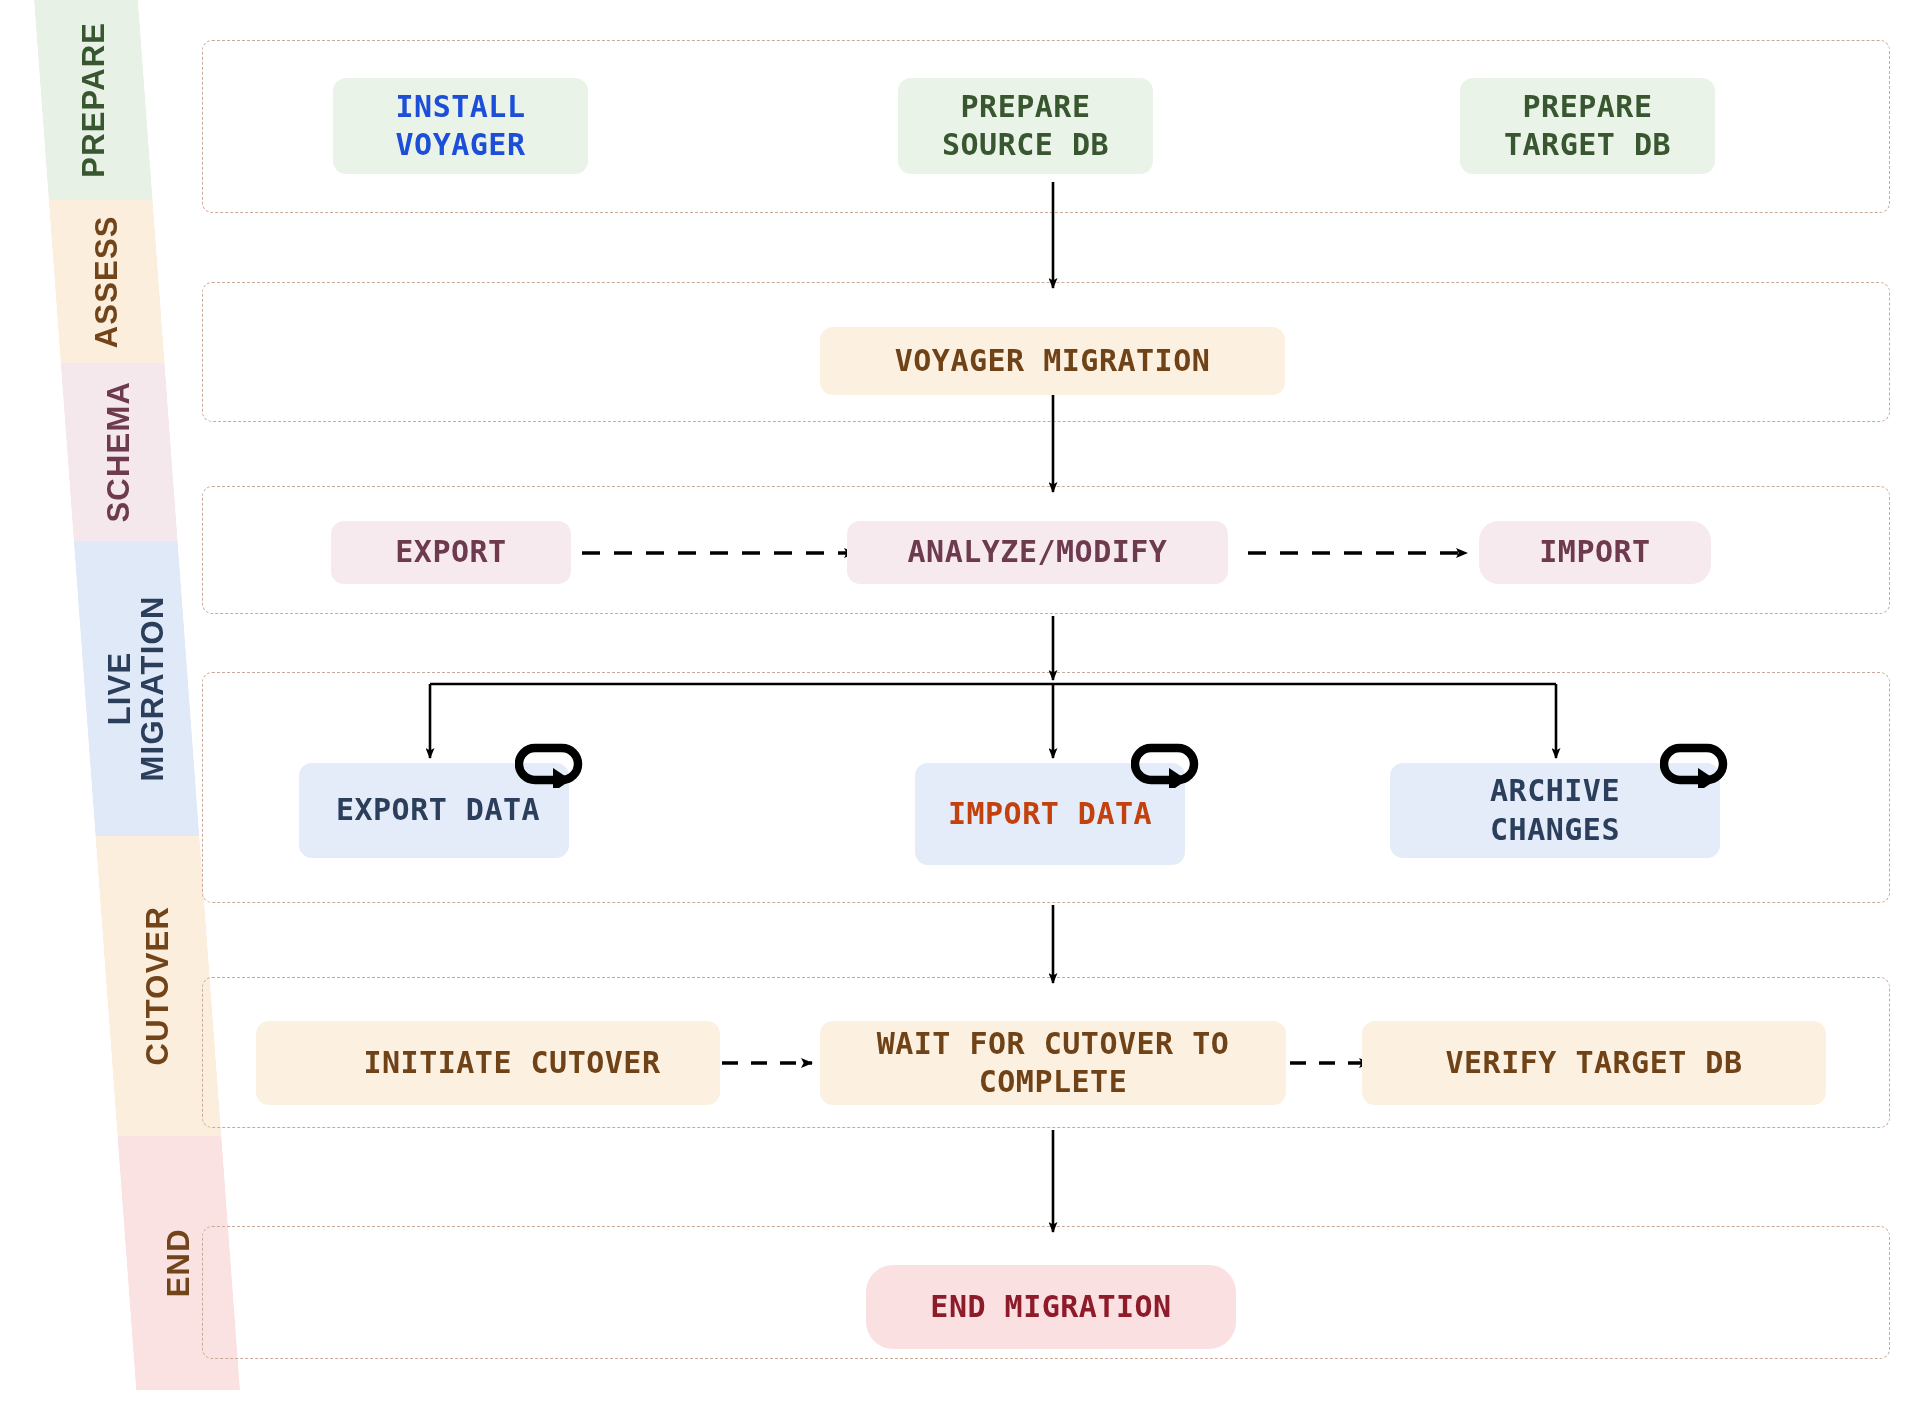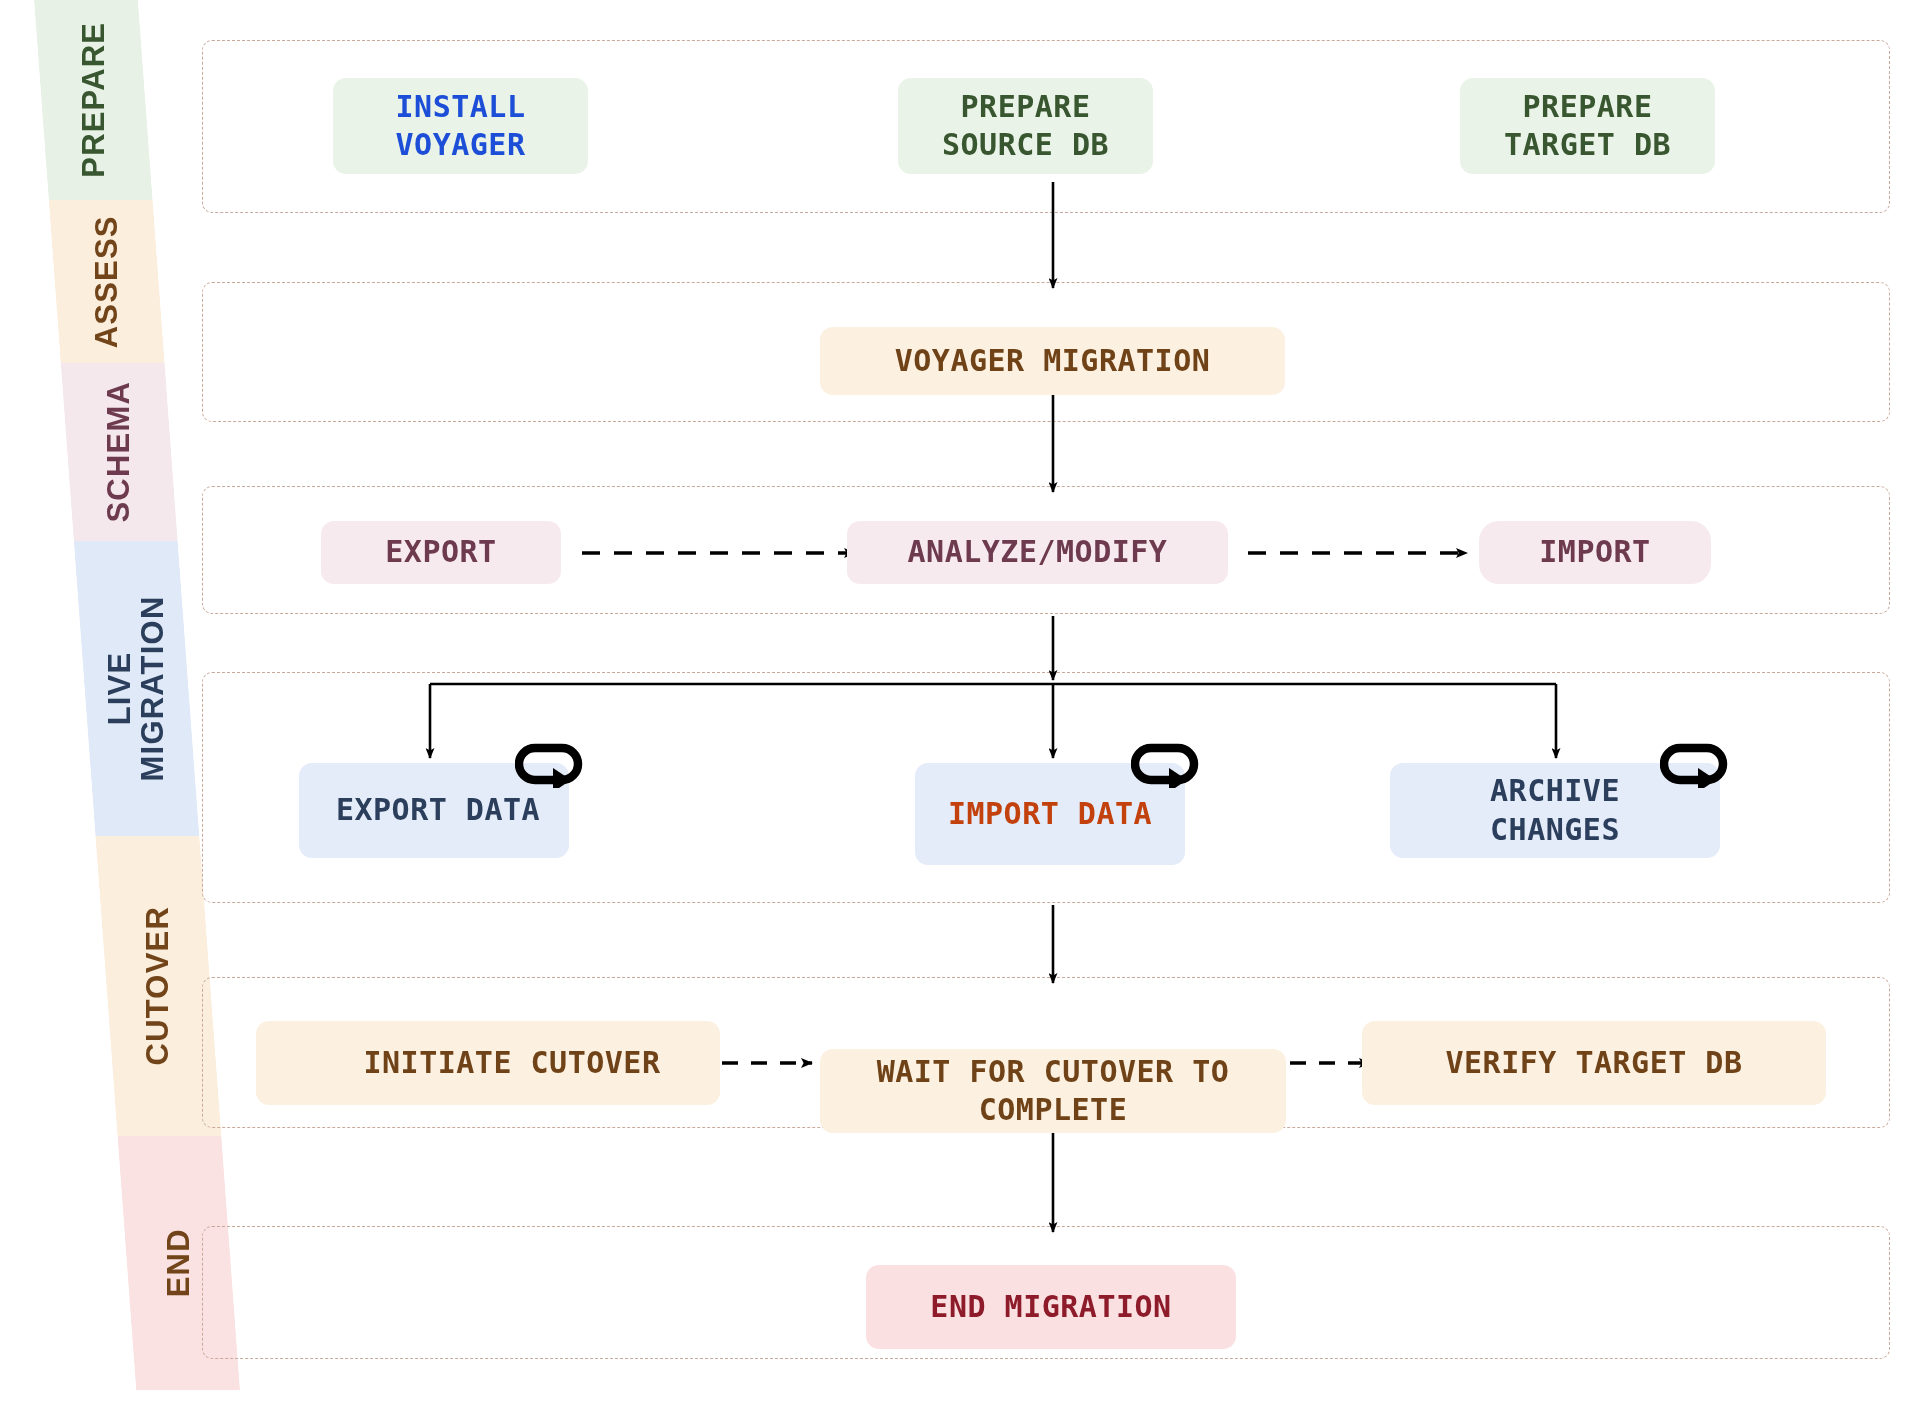--- a/index.html
+++ b/index.html
@@ -158,21 +158,21 @@
 
   <div class="node" style="left:333px;top:78px;width:255px;height:96px;background:#eaf3e7;color:#1d4ed8;">INSTALL
 VOYAGER</div>
   <div class="node" style="left:898px;top:78px;width:255px;height:96px;background:#eaf3e7;color:#38562f;">PREPARE
 SOURCE DB</div>
   <div class="node" style="left:1460px;top:78px;width:255px;height:96px;background:#eaf3e7;color:#38562f;">PREPARE
 TARGET DB</div>
 
   <div class="node" style="left:820px;top:327px;width:465px;height:68px;background:#fcf0e1;color:#6f4317;">VOYAGER MIGRATION</div>
 
-  <div class="node" style="left:321px;top:521px;width:240px;height:63px;background:#f7eaef;color:#6d3a4e;">EXPORT</div>
+  <div class="node" style="left:331px;top:521px;width:240px;height:63px;background:#f7eaef;color:#6d3a4e;">EXPORT</div>
   <div class="node" style="left:847px;top:521px;width:381px;height:63px;background:#f7eaef;color:#6d3a4e;">ANALYZE/MODIFY</div>
   <div class="node" style="left:1479px;top:521px;width:232px;height:63px;background:#f7eaef;color:#6d3a4e;border-radius:20px;">IMPORT</div>
 
   <div class="node" style="left:299px;top:763px;width:270px;height:95px;background:#e4ecf9;color:#2b3f5c;padding-left:8px;">EXPORT DATA</div>
   <svg class="loop-icon" style="left:515px;top:726px;" viewBox="0 0 70 62">
     <path d="M45,54 L20,54 A16,16 0 0 1 20,22 L47,22 A16,16 0 0 1 47,54" stroke="#000" stroke-width="8.5" fill="none" stroke-linecap="round"></path>
     <path d="M38,42 L56,54 L38,66 Z" fill="#000"></path>
   </svg>
 
   <div class="node" style="left:915px;top:763px;width:270px;height:102px;background:#e4ecf9;color:#c2410c;">IMPORT DATA</div>
@@ -182,19 +182,19 @@
   </svg>
 
   <div class="node" style="left:1390px;top:763px;width:330px;height:95px;background:#e4ecf9;color:#2b3f5c;">ARCHIVE
 CHANGES</div>
   <svg class="loop-icon" style="left:1660px;top:726px;" viewBox="0 0 70 62">
     <path d="M45,54 L20,54 A16,16 0 0 1 20,22 L47,22 A16,16 0 0 1 47,54" stroke="#000" stroke-width="8.5" fill="none" stroke-linecap="round"></path>
     <path d="M38,42 L56,54 L38,66 Z" fill="#000"></path>
   </svg>
 
   <div class="node" style="left:256px;top:1021px;width:464px;height:84px;background:#fcf0e1;color:#6f4317;padding-left:48px;">INITIATE CUTOVER</div>
-  <div class="node" style="left:820px;top:1021px;width:466px;height:84px;background:#fcf0e1;color:#6f4317;margin-top:28px;">WAIT FOR CUTOVER TO
+  <div class="node" style="left:820px;top:1021px;width:466px;height:84px;background:#fcf0e1;color:#6f4317;">WAIT FOR CUTOVER TO
 COMPLETE</div>
   <div class="node" style="left:1362px;top:1021px;width:464px;height:84px;background:#fcf0e1;color:#6f4317;">VERIFY TARGET DB</div>
 
-  <div class="node" style="left:866px;top:1265px;width:370px;height:84px;background:#fbe0e2;color:#8e1b2a;">END MIGRATION</div>
+  <div class="node" style="left:866px;top:1265px;width:370px;height:84px;background:#fbe0e2;color:#8e1b2a;border-radius:27px;">END MIGRATION</div>
 
 </div>
 
 </body></html>

